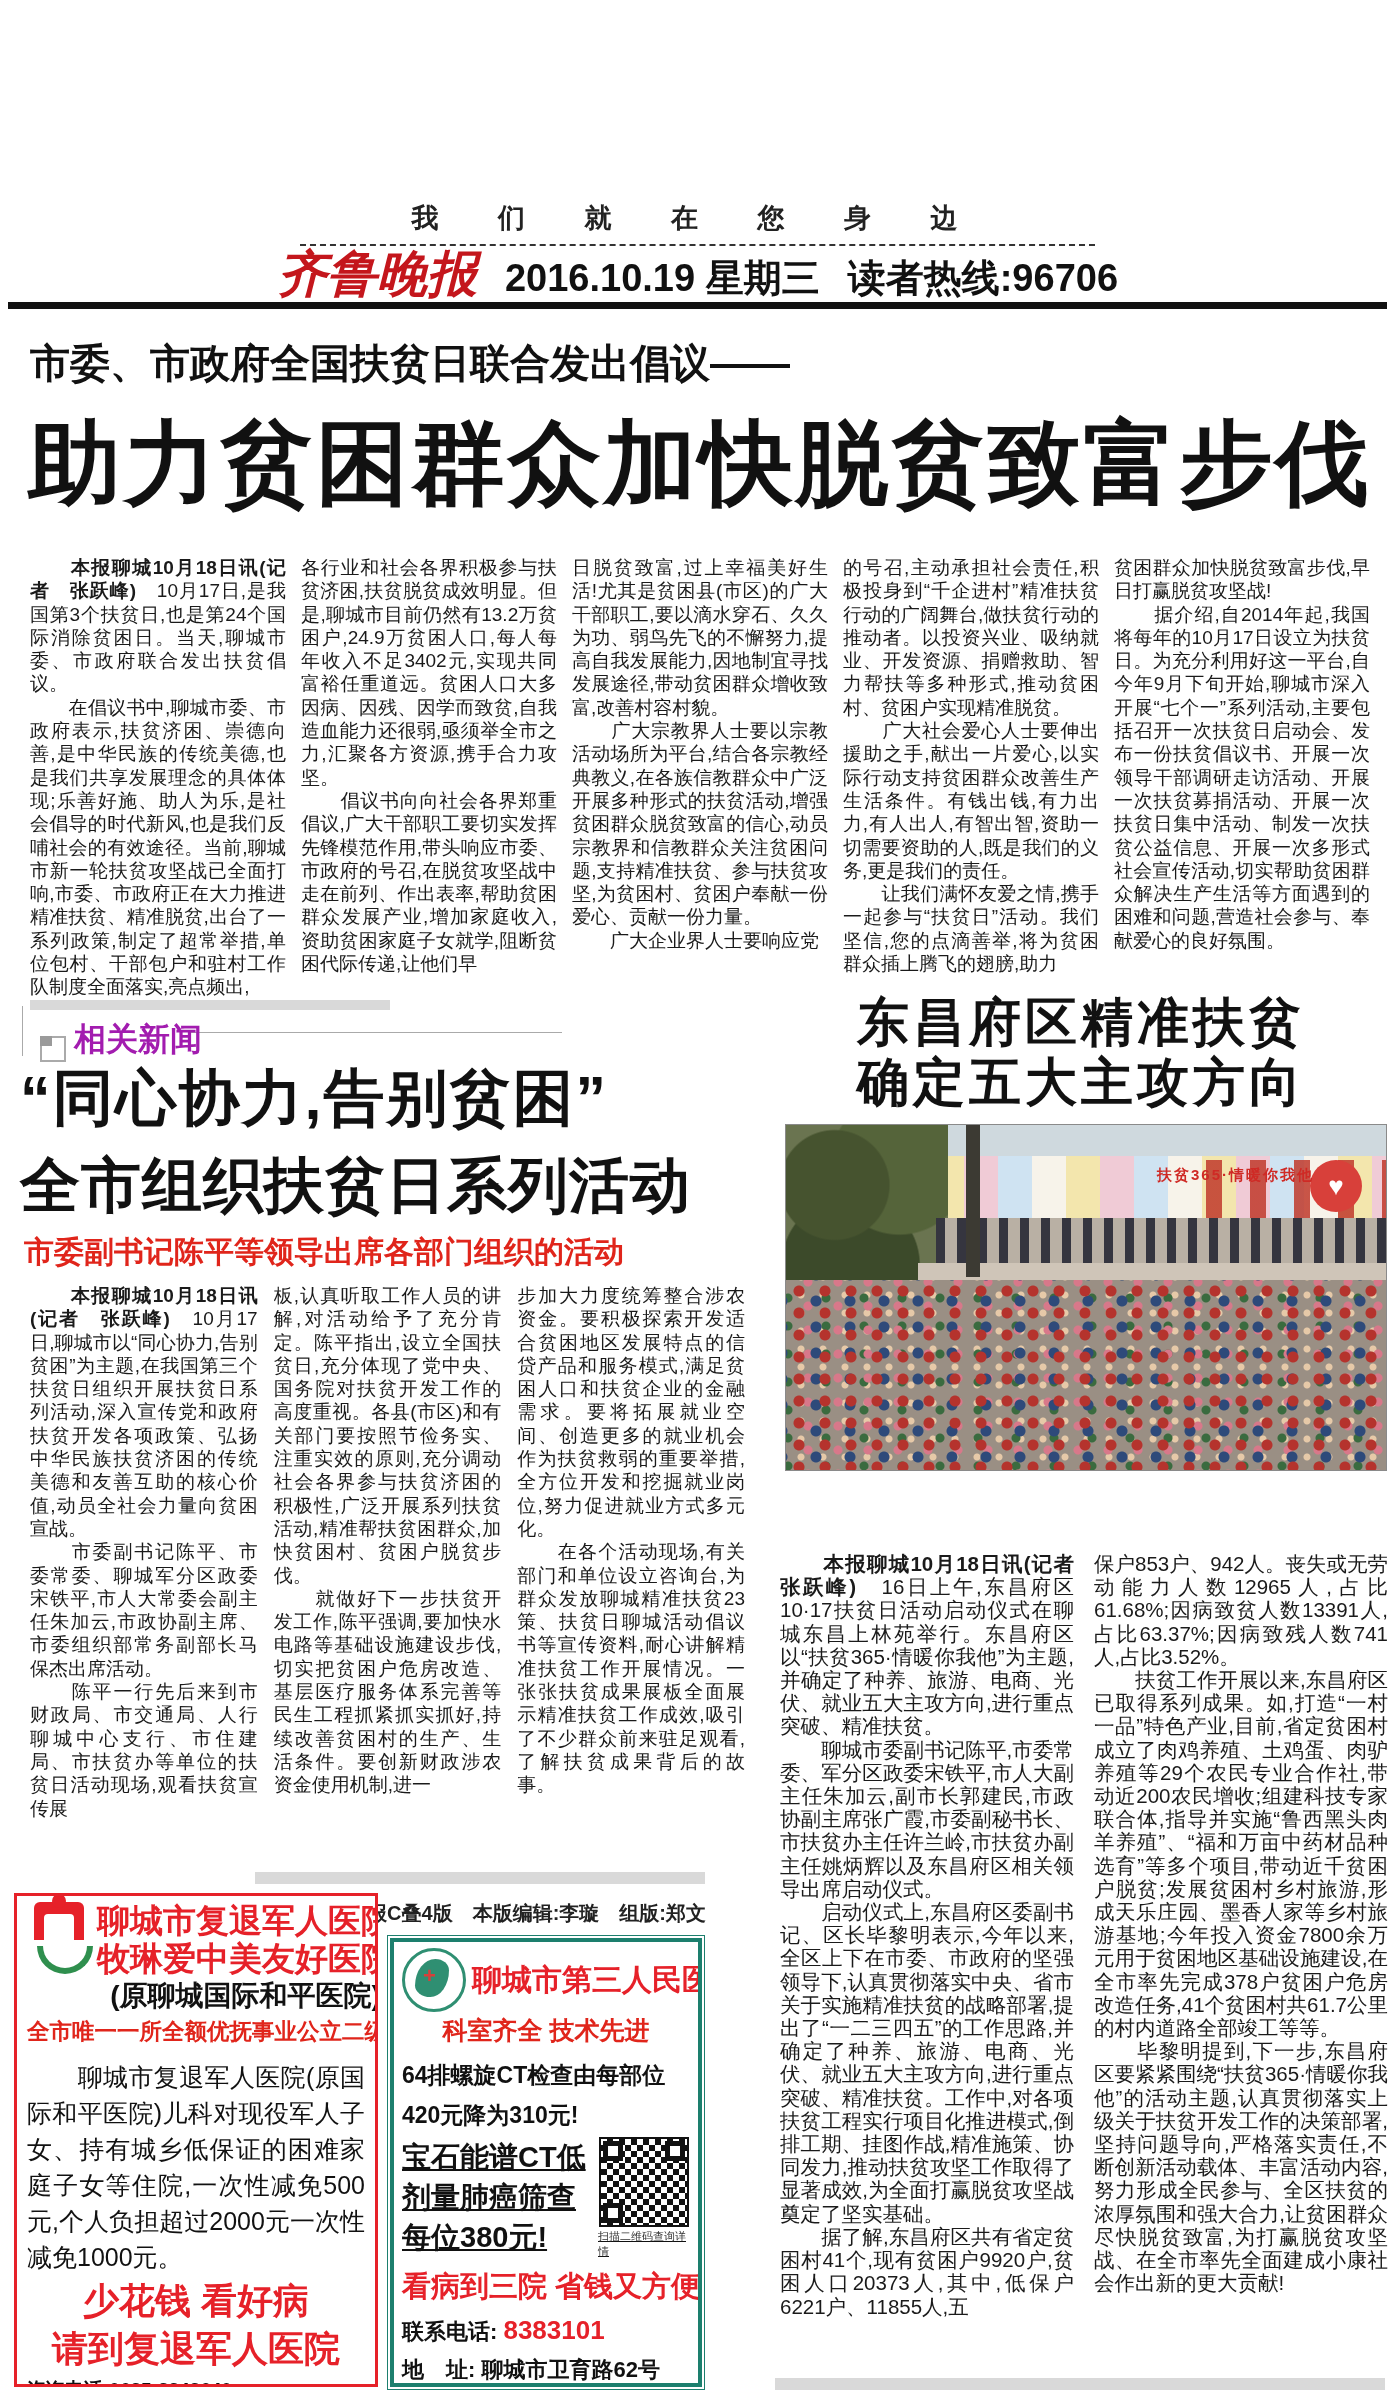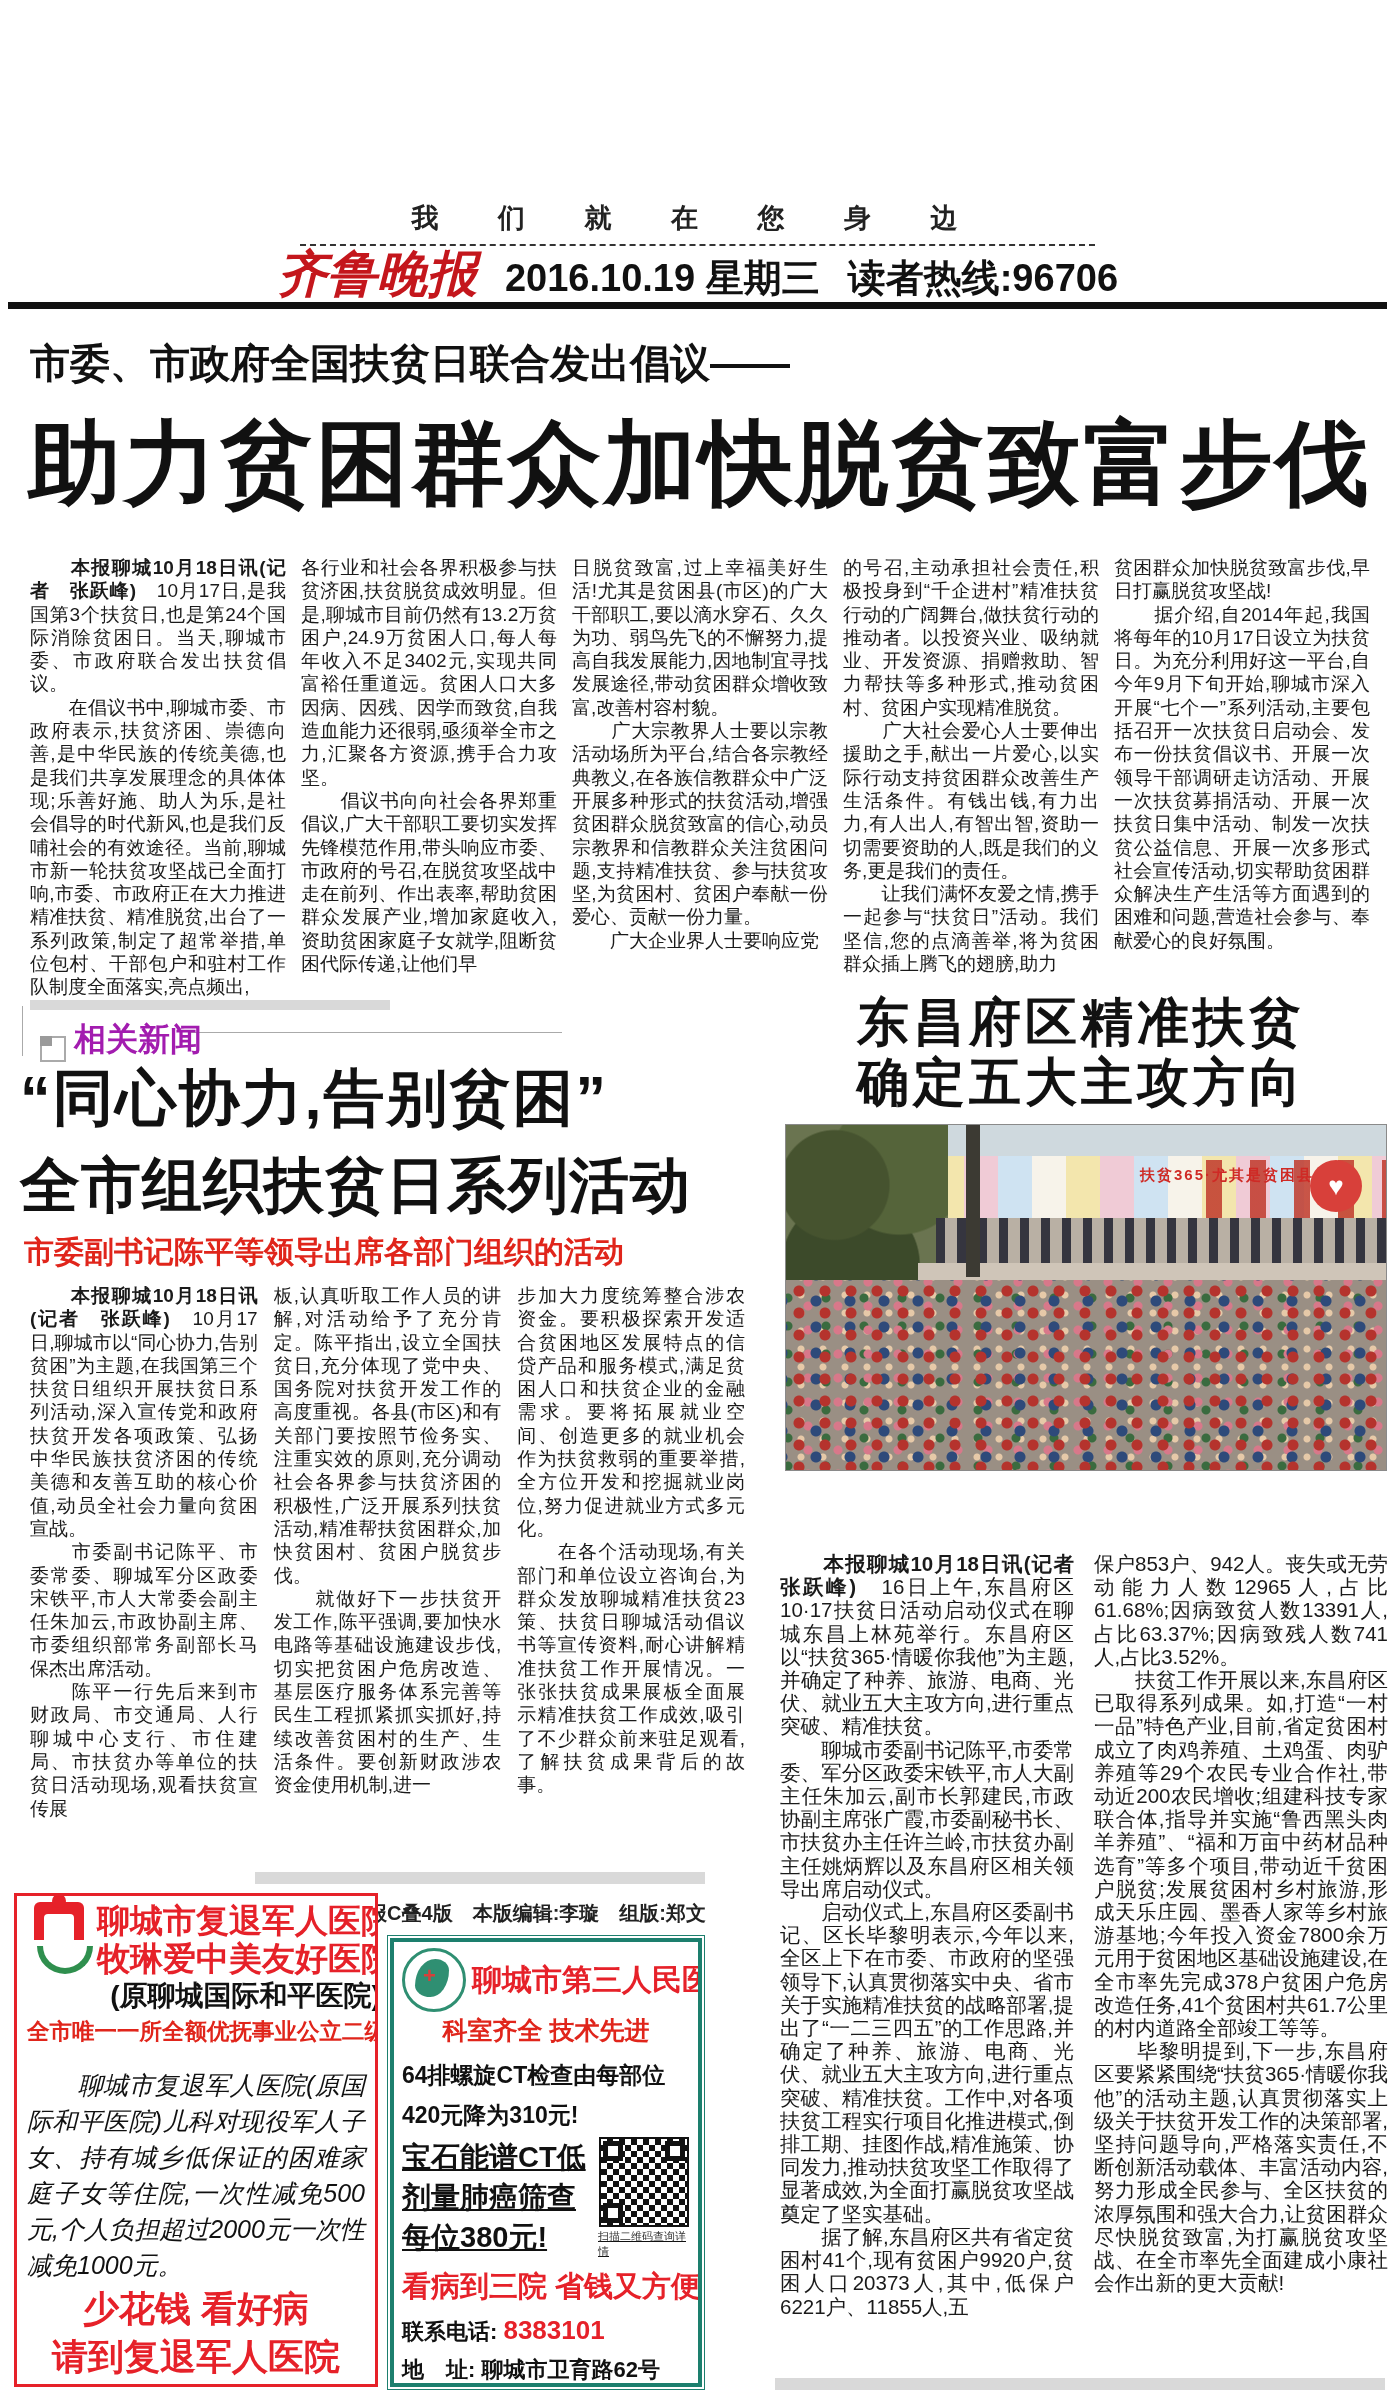--- a/index.html
+++ b/index.html
@@ -92,21 +92,21 @@
   .adl-building::before{content:"";position:absolute;left:18px;top:-8px;width:14px;height:14px;
      border-radius:50%;background:#e62129;}
   .adl-building::after{content:"";position:absolute;left:10px;top:12px;width:30px;height:26px;
      background:#fff;border-radius:4px 4px 0 0;}
   .adl-arc{position:absolute;left:10px;top:44px;width:44px;height:22px;border:6px solid #2f8f4e;
      border-top:none;border-radius:0 0 44px 44px;}
   .adl-titles{flex:1;text-align:center;}
   .adl-t1,.adl-t2{color:#e62129;font-size:33px;line-height:38px;font-weight:900;white-space:nowrap;}
   .adl-t3{font-size:28px;font-weight:900;color:#111;line-height:36px;}
   .adl-t4{color:#e0251b;font-size:22.5px;font-weight:bold;white-space:nowrap;margin-top:2px;}
-  .adl-body{font-size:25px;line-height:36px;margin-top:20px;white-space:pre-wrap;text-align:justify;color:#111;font-style:italic;}
+  .adl-body{font-size:25px;line-height:36px;margin-top:12px;white-space:pre-wrap;text-align:justify;color:#111;}
   .adl-slogan{color:#e62129;font-size:36px;font-weight:900;text-align:center;line-height:44px;margin-top:4px;}
   .adl-contact{font-size:19px;font-weight:bold;margin-top:6px;color:#111;}
 
   .ad-mid{left:390px;top:1938px;width:312px;height:449px;border:4px solid #1d7f6e;outline:1px solid #1d7f6e;
      outline-offset:2px;background:#fff;padding:6px 8px;box-sizing:border-box;overflow:hidden;}
   .adm-head{display:flex;align-items:center;gap:6px;}
   .adm-logo{width:58px;height:58px;border-radius:50%;border:3px solid #2f8f72;position:relative;flex:0 0 auto;}
   .adm-logo::before{content:"";position:absolute;left:10px;top:8px;width:34px;height:38px;background:#2f8f72;
      border-radius:60% 40% 55% 45%/70% 30% 70% 30%;}
   .adm-logo::after{content:"+";position:absolute;left:18px;top:12px;color:#d8403a;font-size:22px;font-weight:bold;}
@@ -181,21 +181,21 @@
   <div class="abs graybar" style="left:255px;top:1872px;width:450px;height:12px;"></div>
 
   <div class="abs right-h1">东昌府区精准扶贫</div>
   <div class="abs right-h2">确定五大主攻方向</div>
 
   <div class="abs photo">
     <div class="ph-sky"></div>
     <div class="ph-banner"></div>
     <div class="ph-flags"></div>
     <div class="ph-badge">♥</div>
-    <div class="ph-banner-text">扶贫365·尤其是贫困县</div>
+    <div class="ph-banner-text">扶贫365·情暖你我他</div>
     <div class="ph-trees"></div>
     <div class="ph-stage"></div>
     <div class="ph-stage-edge"></div>
     <div class="ph-pole"></div>
     <div class="ph-crowd"></div>
   </div>
 
   <div class="abs cols right-cols">
     <p class="coltext"><b class="lead-bold">　　本报聊城10月18日讯(记者　张跃峰)</b><span>　16日上午,东昌府区10·17扶贫日活动启动仪式在聊城东昌上林苑举行。东昌府区以“扶贫365·情暖你我他”为主题,并确定了种养、旅游、电商、光伏、就业五大主攻方向,进行重点突破、精准扶贫。
 　　聊城市委副书记陈平,市委常委、军分区政委宋铁平,市人大副主任朱加云,副市长郭建民,市政协副主席张广霞,市委副秘书长、市扶贫办主任许兰岭,市扶贫办副主任姚炳辉以及东昌府区相关领导出席启动仪式。

